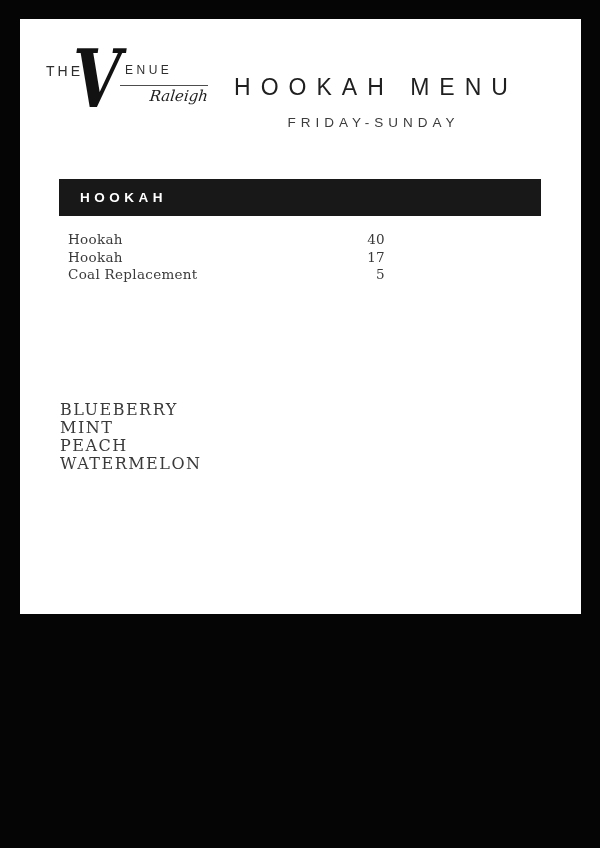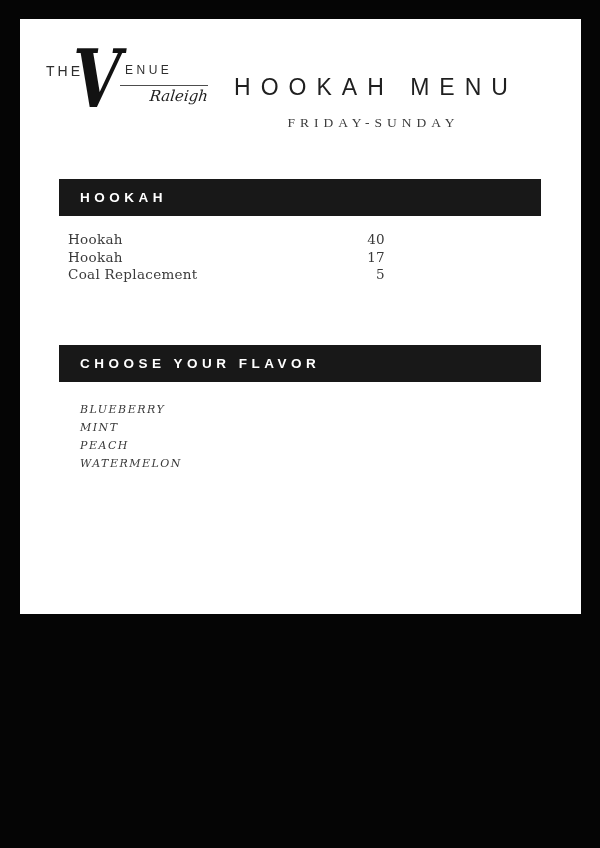--- a/index.html
+++ b/index.html
@@ -48,21 +48,21 @@
     font-family:"DejaVu Serif",serif;font-style:italic;font-size:15px;color:#1c1c1c;
     transform:skewX(-6deg);
   }
   
   .titles{position:absolute;left:165px;top:41px;width:372px;text-align:center;}
   .page-title{
     margin:14px;font-size:23px;font-weight:500;letter-spacing:10px;text-indent:10px;
     color:var(--ink);white-space:nowrap;
   }
   .page-subtitle{
-    margin-top:7px;font-family:Liberation Serif, serif;font-size:13.5px;
+    margin-top:7px;font-family:Liberation Sans, sans-serif;font-size:13.5px;
     letter-spacing:5px;text-indent:5px;color:#3c3c3c;white-space:nowrap;
   }
   
   .bar{
     position:absolute;left:39px;width:482px;height:37px;
     background:var(--bar-bg);color:var(--bar-text);
     display:flex;align-items:center;box-sizing:border-box;padding-left:21px;
     font-weight:bold;font-size:13.5px;letter-spacing:4.5px;white-space:nowrap;
   }
   .bar-hookah{top:160px;}
@@ -70,23 +70,23 @@
   
   .items{
     position:absolute;left:48px;top:212px;width:317px;
     font-family:"DejaVu Serif",serif;font-size:13.5px;line-height:17.5px;
     color:var(--body-ink);letter-spacing:.3px;
   }
   .item-row{display:flex;justify-content:space-between;}
   .item-price{text-align:center;}
   
   .flavors{
-    position:absolute;left:60px;top:382px;
-    font-family:"DejaVu Serif",serif;font-size:11px;line-height:18px;
-    color:var(--body-ink);letter-spacing:1.5px;font-style:italic;
+    position:absolute;left:40px;top:382px;
+    font-family:"DejaVu Serif",serif;font-size:16px;line-height:18px;
+    color:var(--body-ink);letter-spacing:1.5px;
   }
 </style>
 </head>
 <body>
 
 <div class="frame">
   <div class="sheet">
 
     <div class="logo">
       <span class="logo-prefix">THE</span>
@@ -113,23 +113,20 @@
       <div class="item-row">
         <span class="item-name">Hookah</span>
         <span class="item-price">17</span>
       </div>
       <div class="item-row">
         <span class="item-name">Coal Replacement</span>
         <span class="item-price">5</span>
       </div>
     </div>
 
-    <div class="bar bar-flavor">
-      <span>CHOOSE YOUR FLAVOR</span>
-    </div>
 
     <div class="flavors">
       <div>BLUEBERRY</div>
       <div>MINT</div>
       <div>PEACH</div>
       <div>WATERMELON</div>
     </div>
 
   </div>
 </div>

